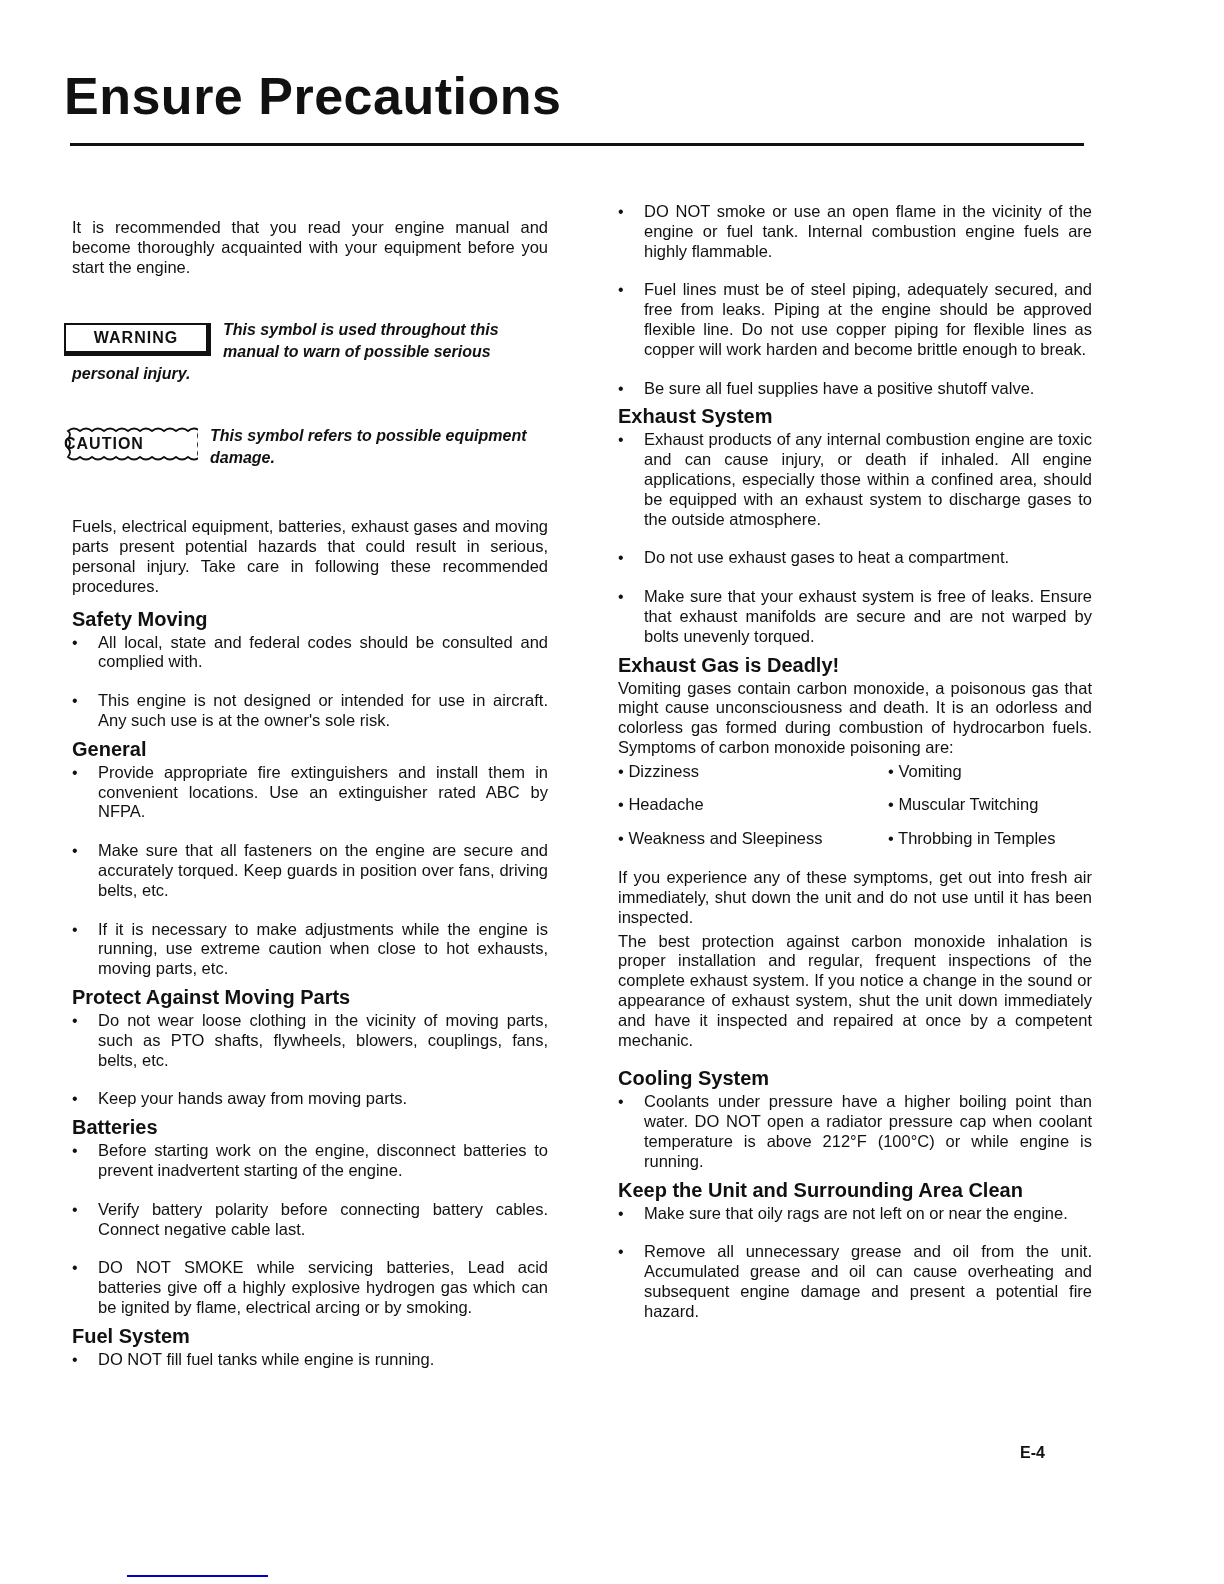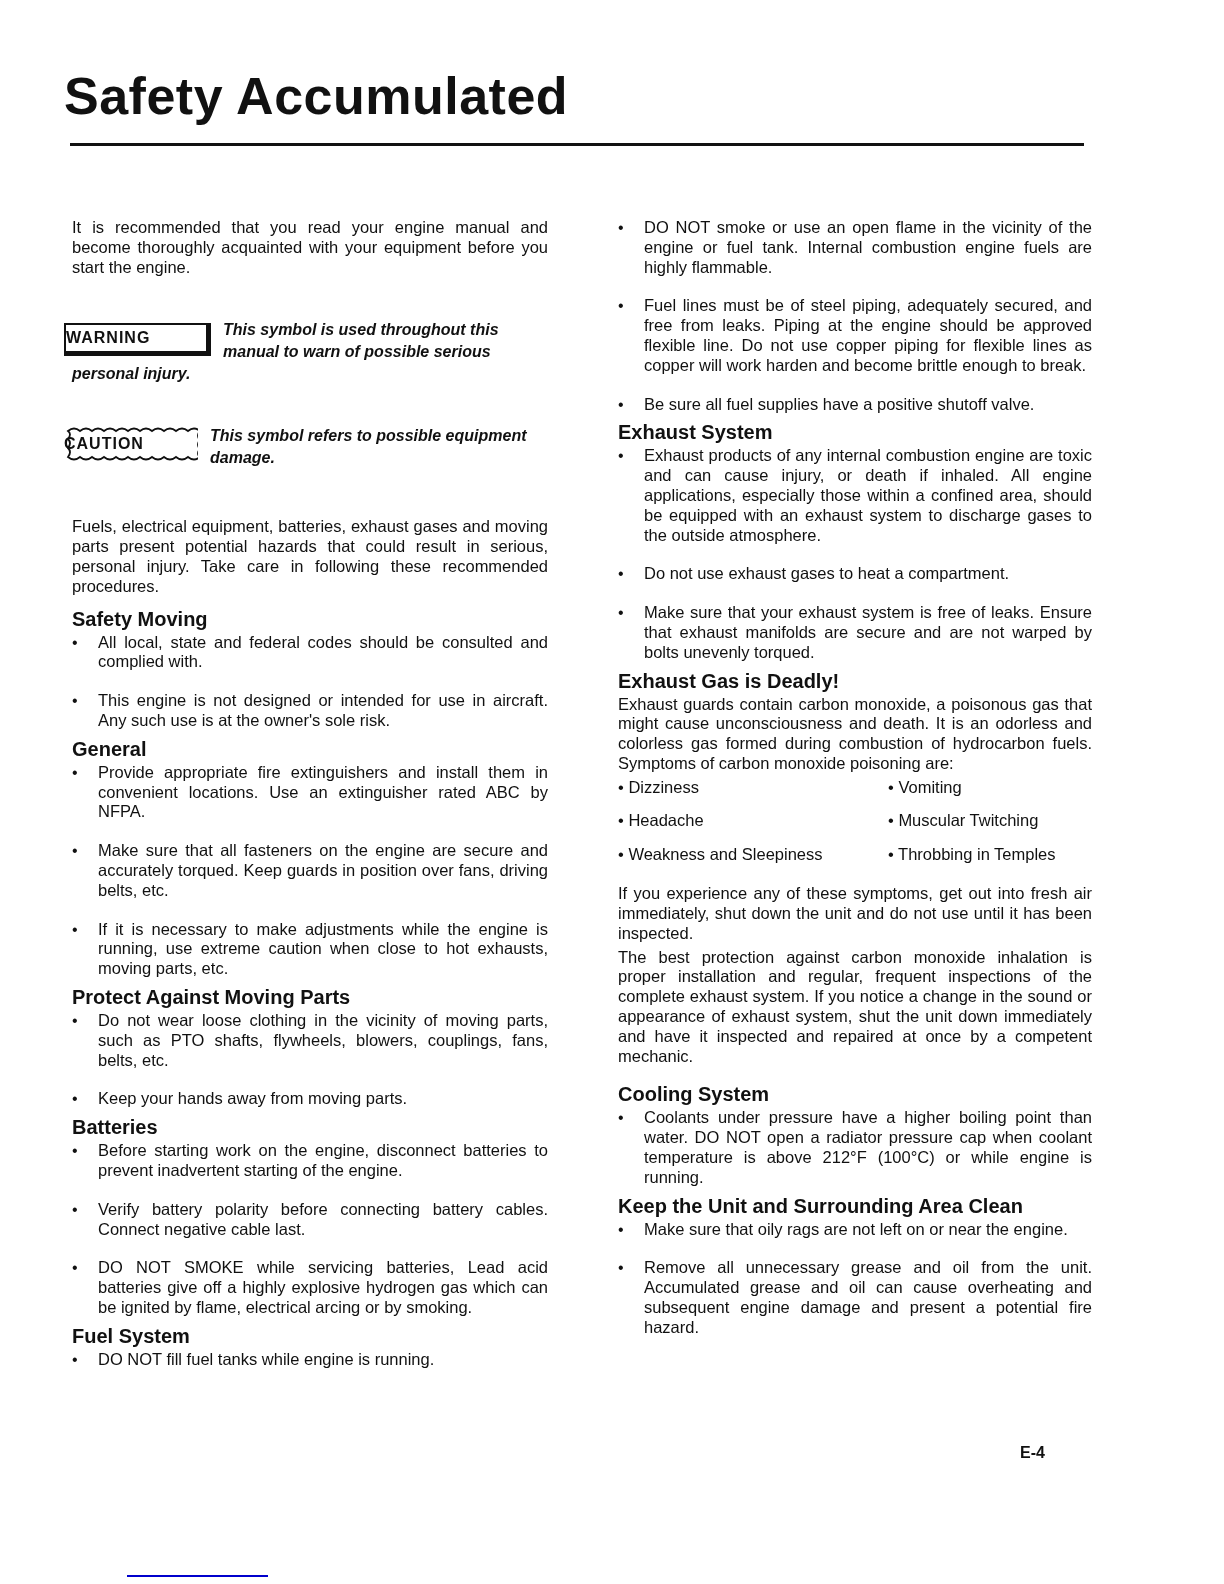--- a/index.html
+++ b/index.html
@@ -15,40 +15,40 @@
   }
   .title-rule {
     position: absolute; left: 70px; top: 143px; width: 1014px; height: 3px;
     background: #111;
   }
   .col {
     position: absolute; top: 218px; width: 476px;
     font-size: 16.5px; line-height: 19.8px;
   }
   .col-left { left: 72px; }
-  .col-right { left: 618px; width: 474px; top: 218px; }
+  .col-right { left: 618px; width: 474px; top: 202px; }
   p { margin: 0; text-align: justify; }
   .para { margin-bottom: 4px; }
   h3 {
     margin: 0 0 4px 0; font-size: 20px; font-weight: bold; line-height: 20px;
   }
   ul.bullets { list-style: none; margin: 0; padding: 0; }
   ul.bullets li {
     position: relative; padding-left: 26px; margin-bottom: 19px; text-align: justify;
   }
   ul.bullets li::before {
     content: "\2022"; position: absolute; left: 0; top: 0; font-size: 16px;
   }
   ul.bullets.last-tight li:last-child { margin-bottom: 8px; }
   .symbol-block { position: relative; margin-bottom: 40px; }
   .warning-badge {
     float: left; width: 140px; height: 26px; margin: 4px 12px 0 -8px;
     border: 2px solid #111; border-right-width: 5px; border-bottom-width: 5px;
     font-weight: 900; font-size: 16px; letter-spacing: 1px;
-    line-height: 26px; box-sizing: content-box;
+    text-align: center; line-height: 26px; box-sizing: content-box;
   }
   .caution-badge {
     float: left; width: 134px; height: 34px; margin: 2px 12px 0 -8px;
     position: relative; text-align: left; line-height: 34px;
     font-weight: 900; font-size: 16px; letter-spacing: 1px;
   }
   .caution-badge svg { position: absolute; left: 0; top: 0; }
   .caution-badge span { position: relative; }
   .symbol-text {
     font-weight: bold; font-style: italic; font-size: 16px; line-height: 22px;
@@ -65,21 +65,21 @@
     font-weight: bold; font-size: 16px;
   }
   .blue-line {
     position: absolute; left: 127px; top: 1575px; width: 141px; height: 2px;
     background: #0000cc;
   }
 </style>
 </head>
 <body>
 
-<h1 class="page-title">Safety Accumulated</h1>
+<h1 class="page-title">Ensure Precautions</h1>
 <div class="title-rule"></div>
 
 <div class="col col-left">
   <p class="para" style="margin-bottom:42px;">It is recommended that you read your engine manual and become thoroughly acquainted with your equipment before you start the engine.</p>
 
   <div class="symbol-block">
     <div class="warning-badge">WARNING</div>
     <div class="symbol-text">This symbol is used throughout this manual to warn of possible serious personal injury.</div>
     <div class="clear"></div>
   </div>
@@ -153,21 +153,21 @@
     <h3>Exhaust System</h3>
     <ul class="bullets last-tight">
       <li>Exhaust products of any internal combustion engine are toxic and can cause injury, or death if inhaled. All engine applications, especially those within a confined area, should be equipped with an exhaust system to discharge gases to the outside atmosphere.</li>
       <li>Do not use exhaust gases to heat a compartment.</li>
       <li>Make sure that your exhaust system is free of leaks. Ensure that exhaust manifolds are secure and are not warped by bolts unevenly torqued.</li>
     </ul>
   </div>
 
   <div class="section">
     <h3>Exhaust Gas is Deadly!</h3>
-    <p>Exhaust guards contain carbon monoxide, a poisonous gas that might cause unconsciousness and death. It is an odorless and colorless gas formed during combustion of hydrocarbon fuels. Symptoms of carbon monoxide poisoning are:</p>
+    <p>Vomiting gases contain carbon monoxide, a poisonous gas that might cause unconsciousness and death. It is an odorless and colorless gas formed during combustion of hydrocarbon fuels. Symptoms of carbon monoxide poisoning are:</p>
     <div class="two-col-list">
       <span>Dizziness</span>
       <span>Vomiting</span>
       <span>Headache</span>
       <span>Muscular Twitching</span>
       <span>Weakness and Sleepiness</span>
       <span>Throbbing in Temples</span>
     </div>
     <p class="para">If you experience any of these symptoms, get out into fresh air immediately, shut down the unit and do not use until it has been inspected.</p>
     <p class="para" style="margin-bottom:18px;">The best protection against carbon monoxide inhalation is proper installation and regular, frequent inspections of the complete exhaust system. If you notice a change in the sound or appearance of exhaust system, shut the unit down immediately and have it inspected and repaired at once by a competent mechanic.</p>

